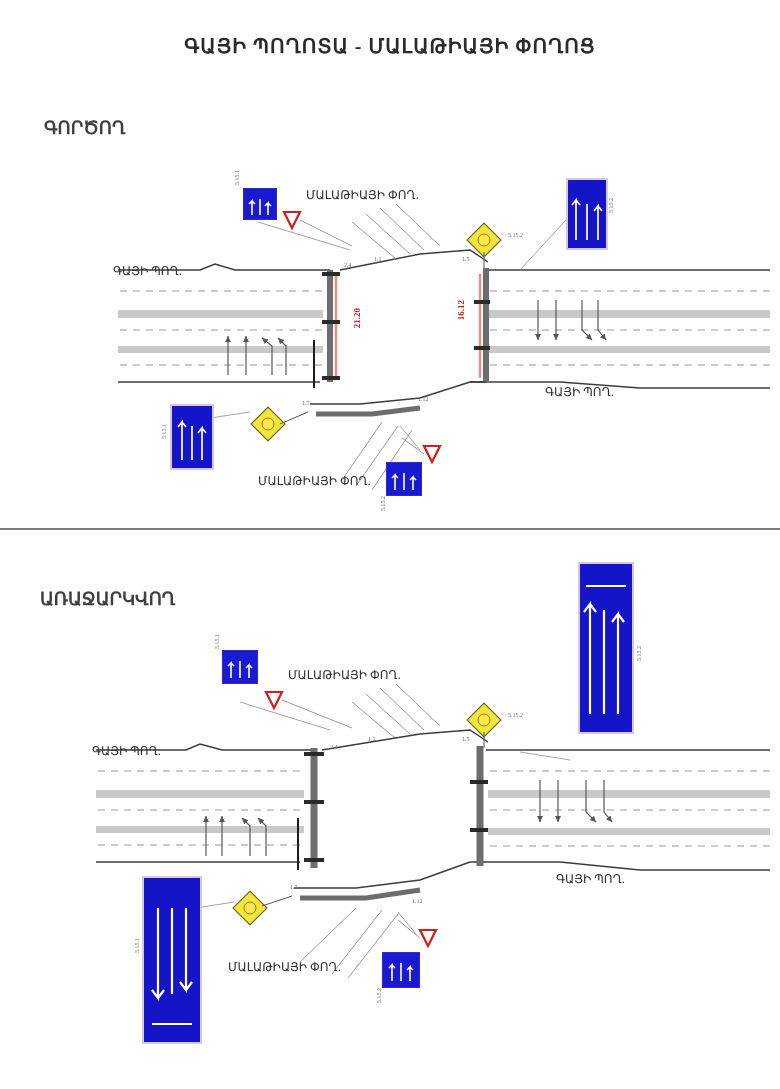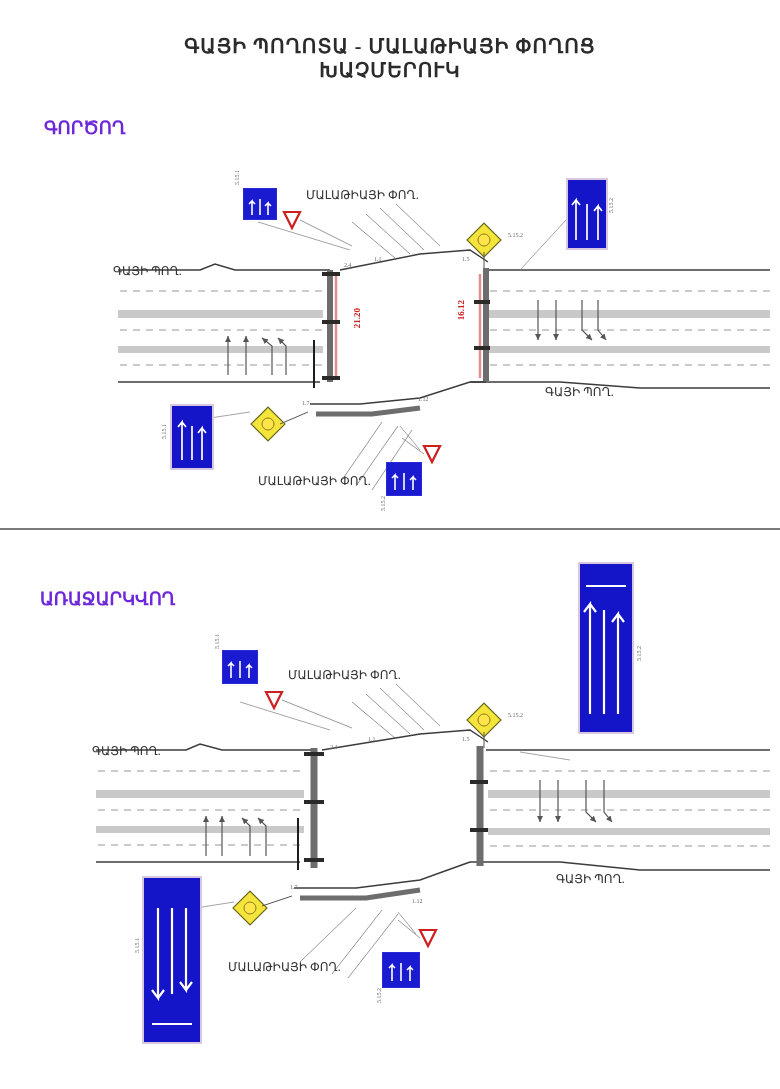--- a/index.html
+++ b/index.html
@@ -4,38 +4,37 @@
 <style>
   html,body{margin:0;padding:0;background:#ffffff;}
   body{width:780px;height:1089px;position:relative;overflow:hidden;
        font-family:"Liberation Serif", serif;color:#1a1a1a;}
   .page{position:absolute;inset:0;}
   .divider{position:absolute;left:0;width:780px;height:2px;background:#7a7a7a;}
   .title{position:absolute;text-align:center;width:780px;font-weight:bold;
          letter-spacing:1px;color:#2b2b2b;}
   .title .l1{font-size:20px;}
   .title .l2{font-size:20px;}
-  .sectionlabel{position:absolute;font-size:18px;font-weight:bold;color:#6d28d9;}
+  .sectionlabel{position:absolute;font-size:18px;font-weight:bold;color:#404040;}
   .diagram{position:absolute;}
   svg{display:block;}
   .gsign{position:absolute;background:#1414c8;border:2px solid #d9c7e0;}
   .gsign.small{background:#1a1ad0;border:1px solid #2a2ad8;}
   .tinytext{position:absolute;font-size:6px;color:#6b6b6b;}
   .redtext{position:absolute;font-size:9px;color:#cf2020;font-weight:bold;}
   .labtext{position:absolute;font-size:12px;color:#333;}
   .vert{writing-mode:vertical-rl;transform:rotate(180deg);}
 </style>
 </head>
 <body>
 
 <div class="page">
 
   <div class="title" style="top:34px;">
     <div class="l1">ԳԱՅԻ ՊՈՂՈՏԱ - ՄԱԼԱԹԻԱՅԻ ՓՈՂՈՑ</div>
-    <div class="l2">ԽԱՉՄԵՐՈՒԿ</div>
   </div>
 
   <div class="divider" style="top:528px;"></div>
 
   <div class="sectionlabel" style="left:44px;top:117px;">ԳՈՐԾՈՂ</div>
 
   <div class="diagram" style="left:0px;top:150px;">
   <svg width="780" height="370" viewBox="0 0 780 370">
     <defs>
       <marker id="ar1" markerWidth="7" markerHeight="7" refX="5" refY="2.5" orient="auto">

